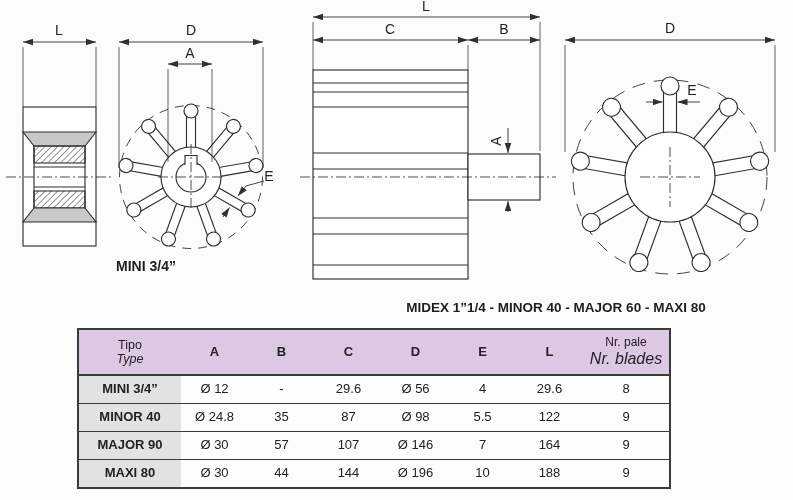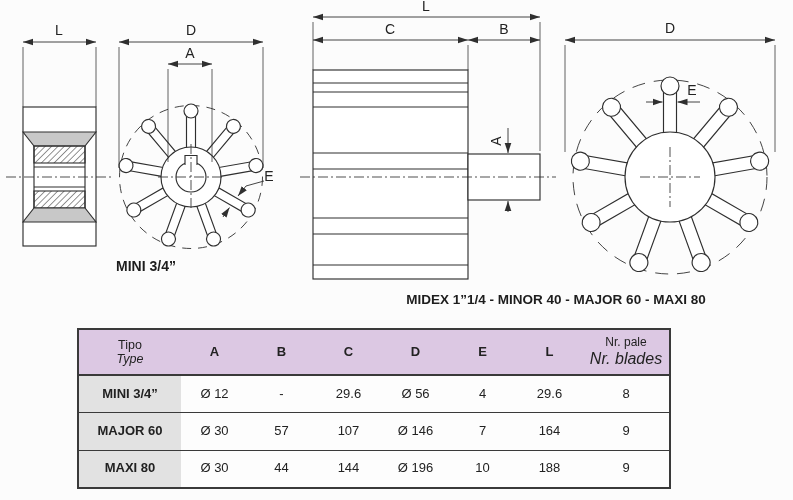--- a/index.html
+++ b/index.html
@@ -23,21 +23,21 @@
   .cl{stroke:#2f2f2f;stroke-width:0.85;fill:none;stroke-dasharray:10 3 2 3;}
   .dash{stroke:#2f2f2f;stroke-width:0.9;fill:none;}
   .dimtxt{font-size:14px;fill:#222;text-anchor:middle;}
 
   
   .mini-caption{
     position:absolute;left:96px;top:258px;width:100px;
     text-align:center;font-size:14px;font-weight:bold;color:#1d1d1d;
   }
   .large-caption{
-    position:absolute;left:400px;top:292px;width:312px;
+    position:absolute;left:400px;top:300px;width:312px;
     text-align:center;font-size:13.5px;font-weight:bold;color:#1d1d1d;
   }
 
   
   table.spec{
     position:absolute;left:77px;top:328px;
     width:592px;height:161px;
     border-collapse:collapse;table-layout:fixed;
     border:2.5px solid #3a3a3a;
     background:#fdfdfd;
@@ -219,21 +219,31 @@
         <td class="rowlabel">MINI 3/4”</td>
         <td>Ø 12</td>
         <td>-</td>
         <td>29.6</td>
         <td>Ø 56</td>
         <td>4</td>
         <td>29.6</td>
         <td>8</td>
       </tr>
       <tr>
-        <td class="rowlabel">MAJOR 60</td>
+        <td class="rowlabel">MINOR 40</td>
+        <td>Ø 24.8</td>
+        <td>35</td>
+        <td>87</td>
+        <td>Ø 98</td>
+        <td>5.5</td>
+        <td>122</td>
+        <td>9</td>
+      </tr>
+      <tr>
+        <td class="rowlabel">MAJOR 90</td>
         <td>Ø 30</td>
         <td>57</td>
         <td>107</td>
         <td>Ø 146</td>
         <td>7</td>
         <td>164</td>
         <td>9</td>
       </tr>
       <tr>
         <td class="rowlabel">MAXI 80</td>

